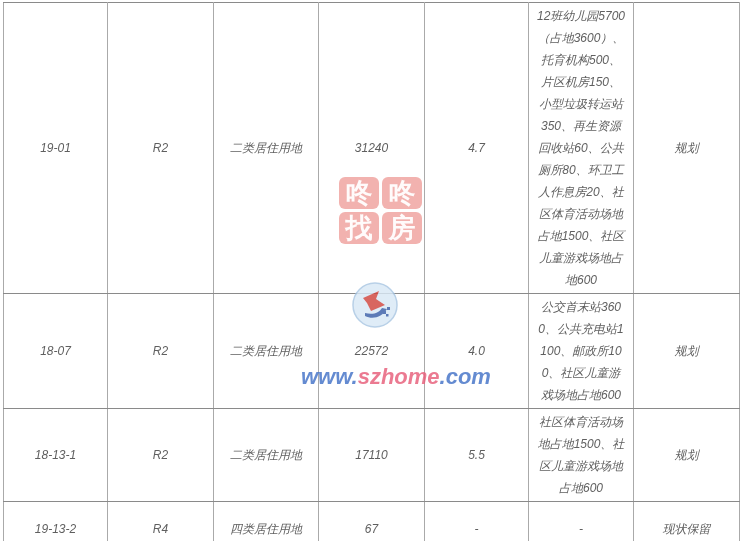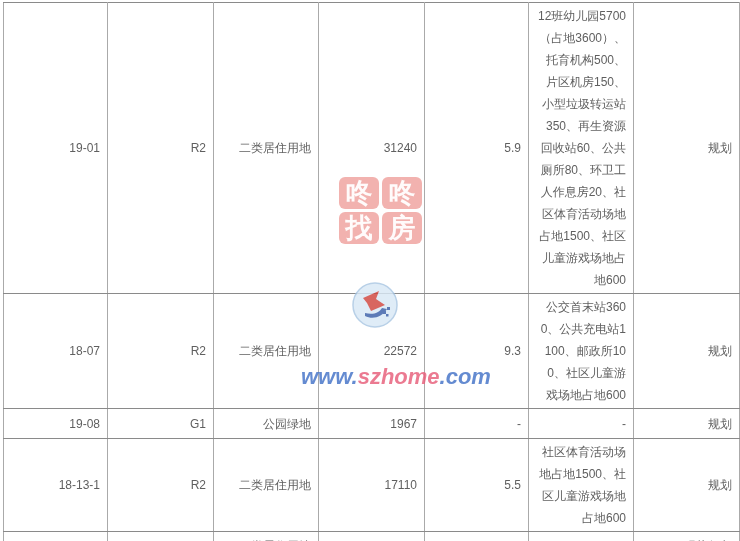--- a/index.html
+++ b/index.html
@@ -4,23 +4,23 @@
 <style>
   html,body{margin:0;padding:0;background:#fff;}
   #page{position:relative;width:740px;height:541px;background:#fff;overflow:hidden;
         font-family:"Liberation Sans","DejaVu Sans",sans-serif;}
 
   
   table.land{position:absolute;left:3px;top:2px;width:736px;border-collapse:collapse;table-layout:fixed;}
   table.land td{
       border-left:1px solid #aaaaaa;border-right:1px solid #aaaaaa;
       border-top:1px solid #8a8a8a;border-bottom:1px solid #8a8a8a;
-      text-align:right;vertical-align:middle;
+      text-align:center;vertical-align:middle;
       font-size:12px;color:#5f5f5f;line-height:22px;
-      padding:2px 7px;word-break:break-all;background:transparent;}
+      padding:2px 7px;word-break:break-all;background:transparent;font-style:italic;}
   tr:nth-child(1){height:157px}
   tr:nth-child(2){height:74px}
   tr:nth-child(3){height:30px}
   tr:nth-child(4){height:55px}
   tr:nth-child(5){height:28px}
   tr:nth-child(6){height:53px}
   tr:nth-child(7){height:35px}
   tr:nth-child(8){height:30px}
   tr:nth-child(9){height:32px}
   tr:nth-child(10){height:30px}
@@ -62,40 +62,31 @@
         <col style="width:104px">
         <col style="width:105px">
       <col style="width:106px">
     </colgroup>
     <tbody>
         <tr>
       <td>19-01</td>
       <td>R2</td>
       <td>二类居住用地</td>
       <td>31240</td>
-      <td>5.9</td>
+      <td>4.7</td>
       <td>12班幼儿园5700（占地3600）、托育机构500、片区机房150、小型垃圾转运站350、再生资源回收站60、公共厕所80、环卫工人作息房20、社区体育活动场地占地1500、社区儿童游戏场地占地600</td>
       <td>规划</td>
     </tr>
         <tr>
       <td>18-07</td>
       <td>R2</td>
       <td>二类居住用地</td>
       <td>22572</td>
-      <td>9.3</td>
+      <td>4.0</td>
       <td>公交首末站3600、公共充电站1100、邮政所100、社区儿童游戏场地占地600</td>
-      <td>规划</td>
-    </tr>
-        <tr>
-      <td>19-08</td>
-      <td>G1</td>
-      <td>公园绿地</td>
-      <td>1967</td>
-      <td>-</td>
-      <td>-</td>
       <td>规划</td>
     </tr>
         <tr>
       <td>18-13-1</td>
       <td>R2</td>
       <td>二类居住用地</td>
       <td>17110</td>
       <td>5.5</td>
       <td>社区体育活动场地占地1500、社区儿童游戏场地占地600</td>
       <td>规划</td>

